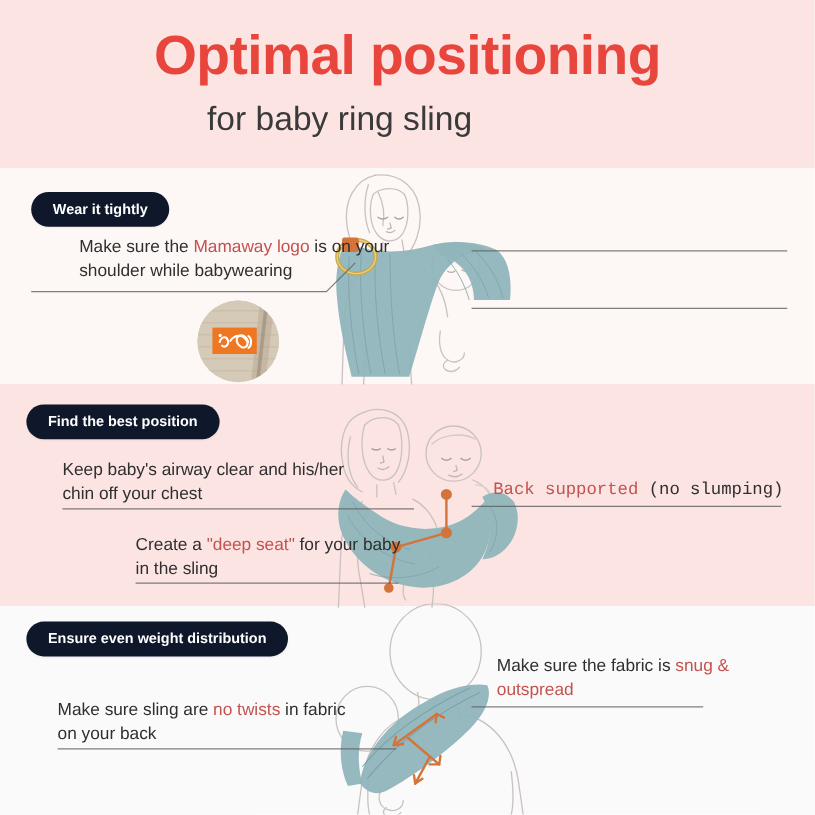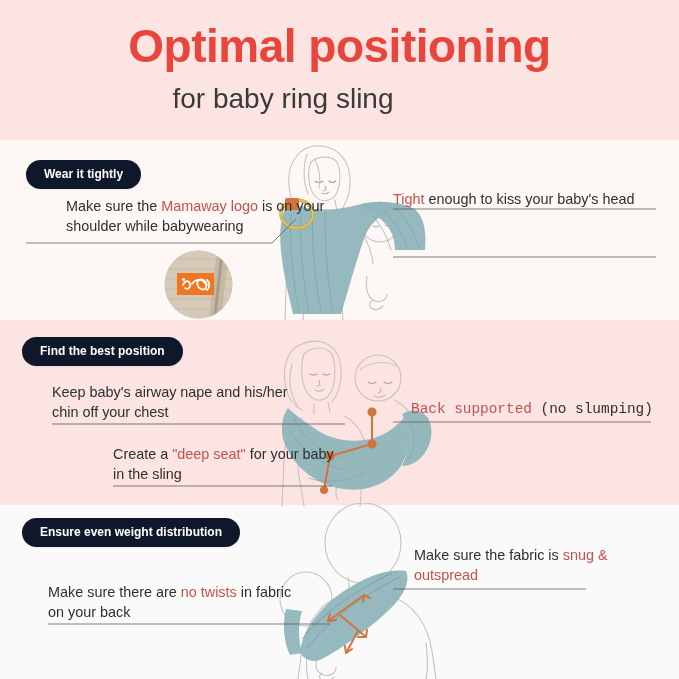--- a/index.html
+++ b/index.html
@@ -279,26 +279,25 @@
       <path d="M393 589 L586 589"></path>
     </g>
   </svg>
 
   <div class="badge" id="badge-1">Wear it tightly</div>
   <div class="badge" id="badge-2">Find the best position</div>
   <div class="badge" id="badge-3">Ensure even weight distribution</div>
 
   <div class="callout" id="c1-left"><span>Make sure the </span><span class="hl">Mamaway logo</span><span> is on your shoulder while babywearing</span></div>
 
-  <div class="callout" id="c1-right-a"><span class="hl">Tight</span><span> enough to kiss your baby's head</span></div>
-
-
-  <div class="callout" id="c2-left-a"><span>Keep baby's airway nape and his/her chin off your chest</span></div>
+
+
+  <div class="callout" id="c2-left-a"><span>Keep baby's airway clear and his/her chin off your chest</span></div>
 
   <div class="callout" id="c2-left-b"><span>Create a </span><span class="hl">"deep seat"</span><span> for your baby in the sling</span></div>
 
   <div class="callout" id="c2-right"><span class="hl">Back supported</span><span> (no slumping)</span></div>
 
-  <div class="callout" id="c3-left"><span>Make sure there are </span><span class="hl">no twists</span><span> in fabric on your back</span></div>
+  <div class="callout" id="c3-left"><span>Make sure sling are </span><span class="hl">no twists</span><span> in fabric on your back</span></div>
 
   <div class="callout" id="c3-right"><span>Make sure the fabric is </span><span class="hl">snug &amp; outspread</span></div>
 
 </div>
 
 </body></html>

